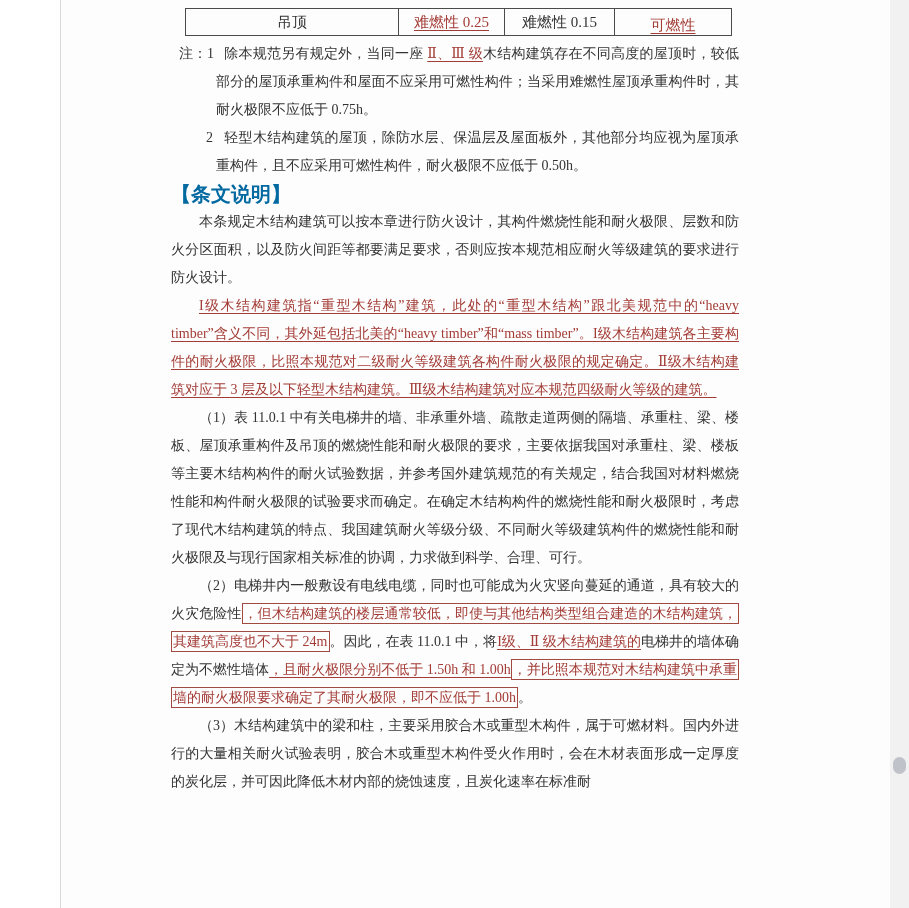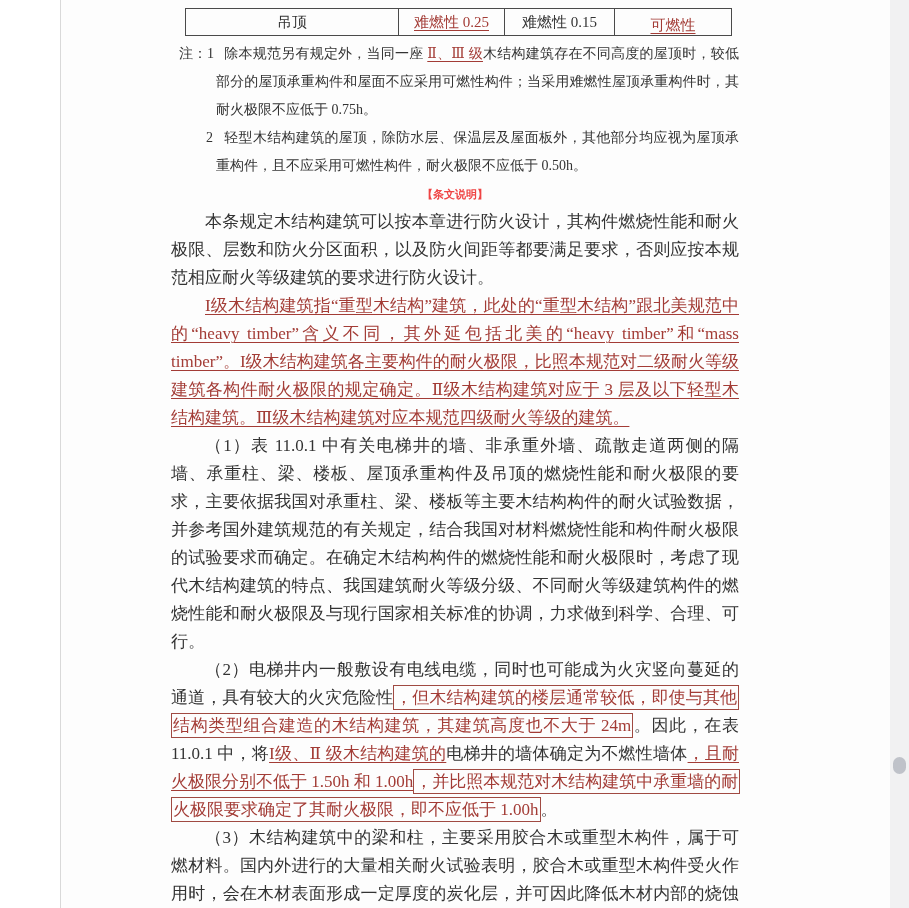--- a/index.html
+++ b/index.html
@@ -28,23 +28,23 @@
 
   
   .textcol{margin:4px 0 0 110px;width:568px;color:#333;text-align:justify;line-height:28px;}
   .notes{font-size:14px;}
   .note-hang{padding-left:45px;text-indent:-45px;}
   .note-label{display:inline-block;width:45px;text-indent:0;box-sizing:border-box;margin-left:8px;}
   .note-label.num{padding-left:27px;}
   .note-flat{padding-left:27px;text-indent:0;}
 
   .sec-header{font-family:"Liberation Sans","DejaVu Sans",sans-serif;font-weight:bold;
-              font-size:11px;color:#ef4444;line-height:28px;text-align:center;}
+              font-size:20px;color:#0369a1;line-height:28px;text-align:left;}
 
-  .para{font-size:17px;text-indent:2em;margin:0;}
+  .para{font-size:14px;text-indent:2em;margin:0;}
 
   
   .s-k{color:#333;}
   .s-r{color:#a33c36;text-decoration:underline;text-decoration-thickness:1px;text-underline-offset:3px;}
   .s-rb{color:#a33c36;border:1px solid #a04a42;padding:2px 1px;
         -webkit-box-decoration-break:clone;box-decoration-break:clone;}
 </style>
 </head>
 <body>
 

